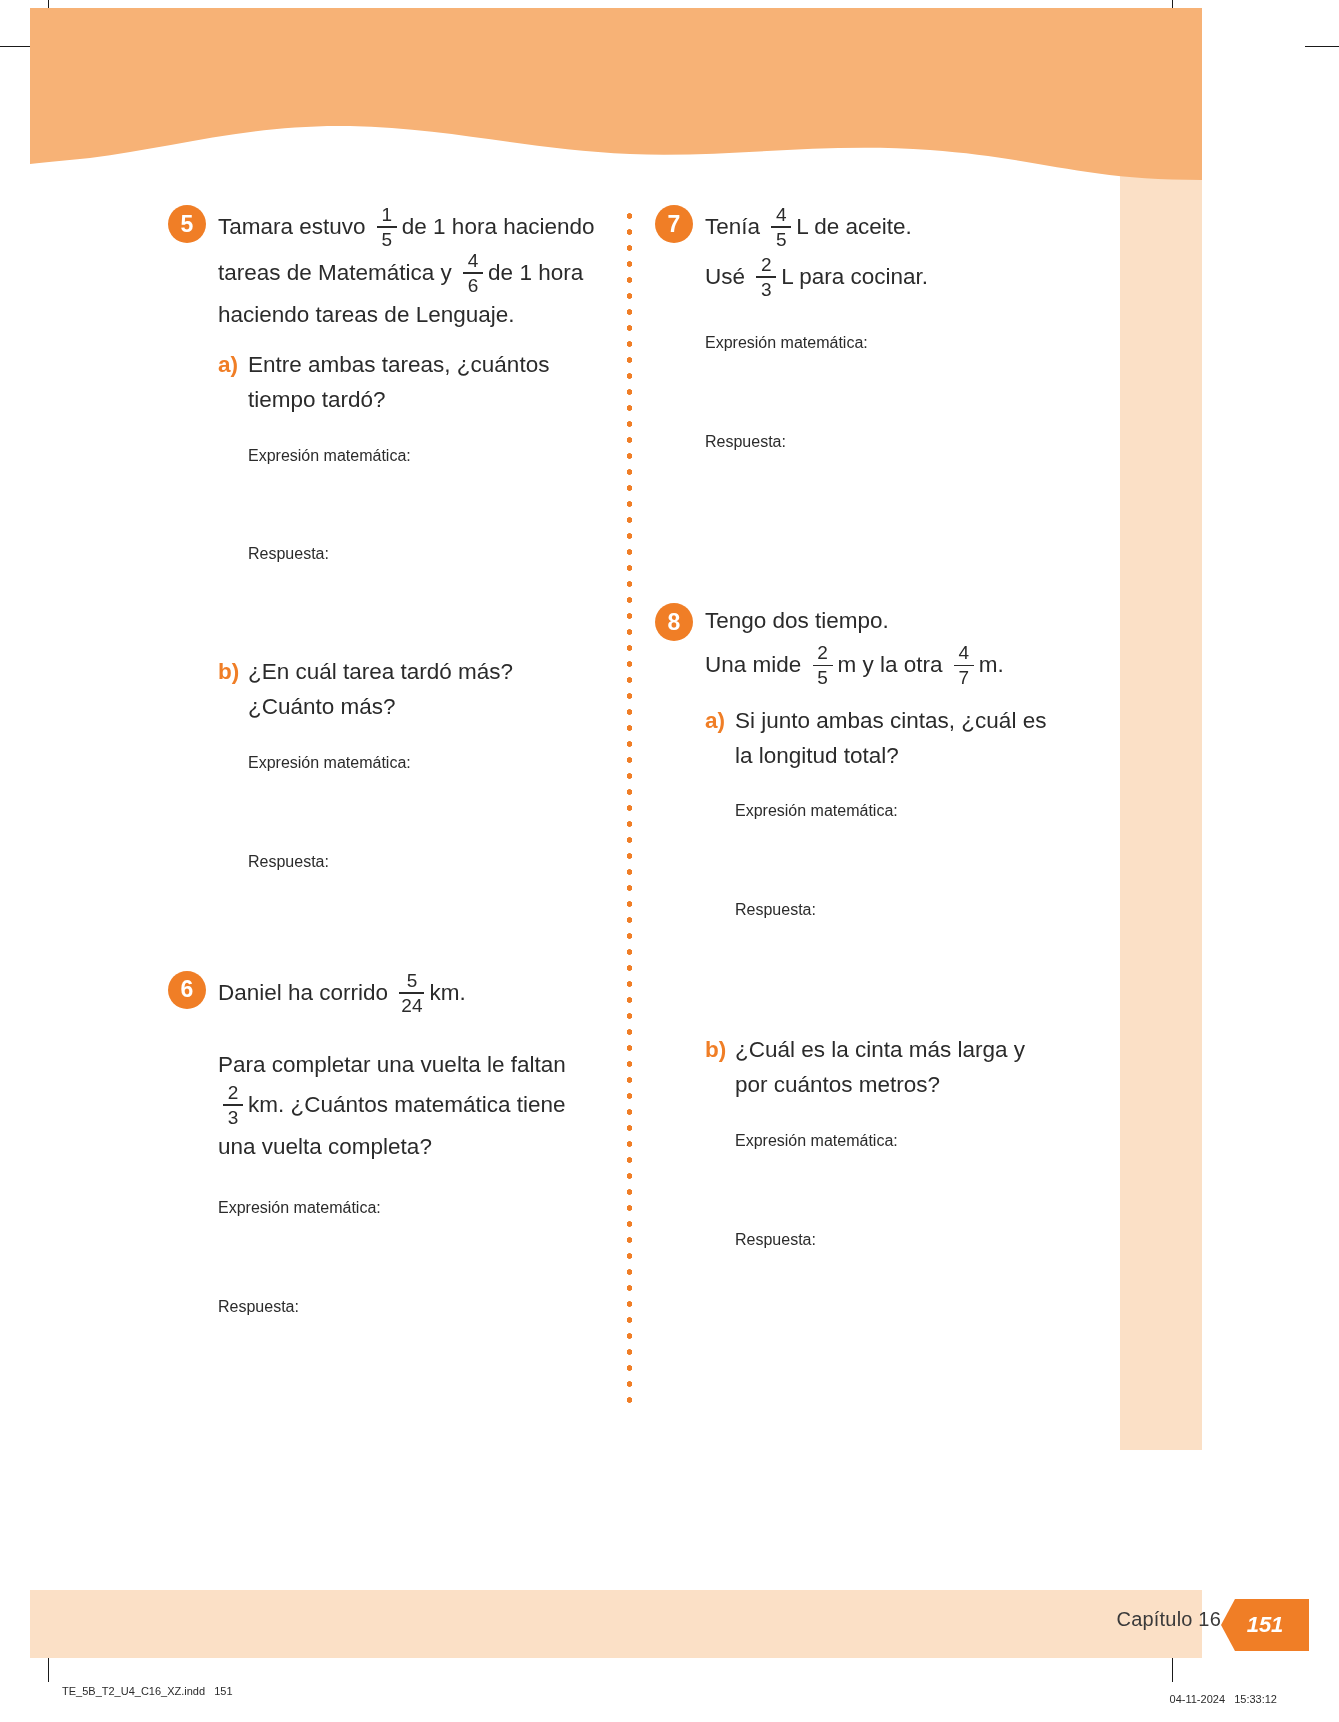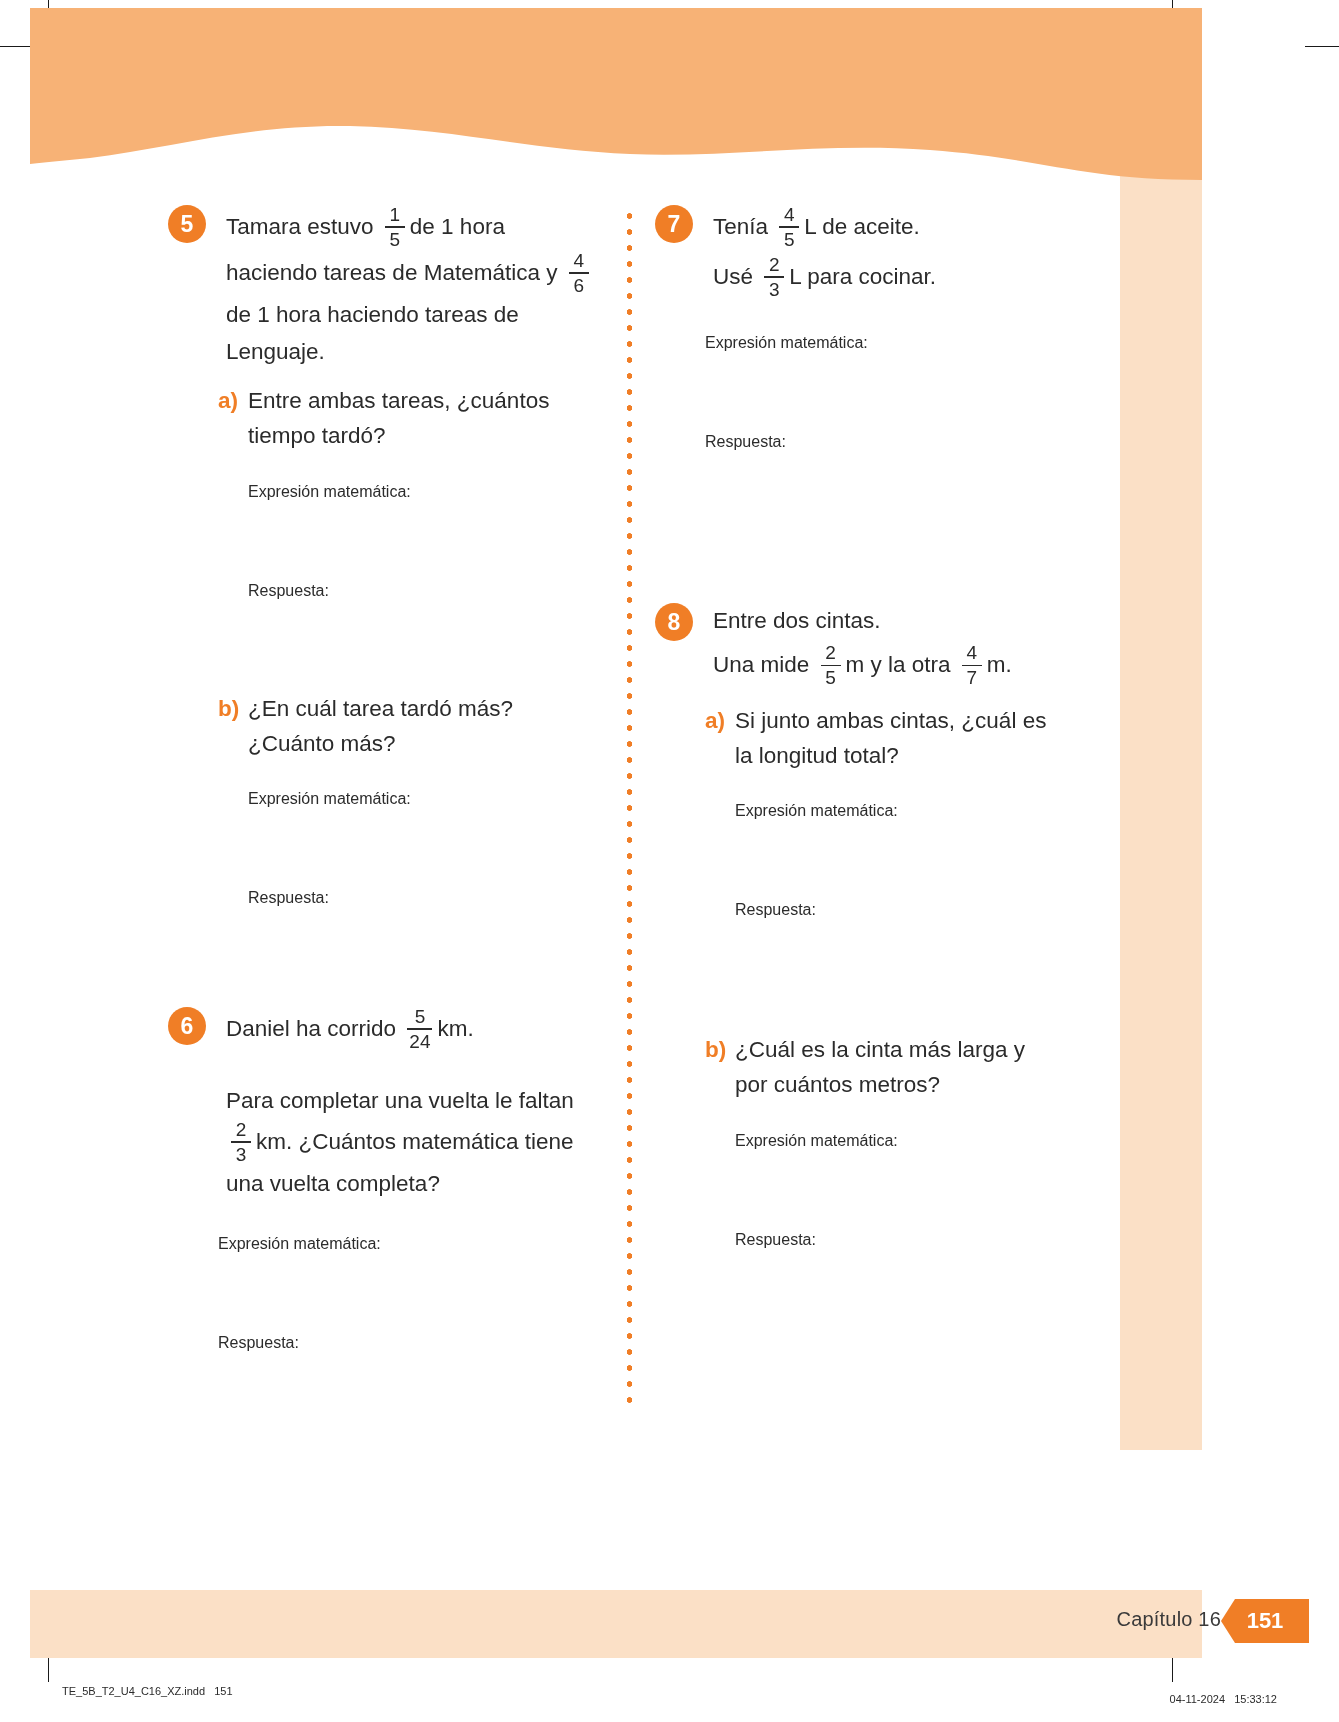--- a/index.html
+++ b/index.html
@@ -66,26 +66,27 @@
     position: absolute;
     right: 118px; top: 1608px;
     font-size: 20px;
     color: #3a3a3a;
     letter-spacing: .2px;
     font-family: "Liberation Sans", sans-serif;
   }
   #page-number-tab {
     position: absolute;
     right: 30px; top: 1599px;
-    width: 88px; height: 44px;
+    width: 88px; height: 52px;
     background: #f07e26;
     display: flex;
     align-items: center;
     justify-content: center;
     clip-path: polygon(14px 0, 100% 0, 100% 100%, 14px 100%, 0 50%);
+    font-style: italic;
   }
   #page-number-tab span {
     color: #ffffff;
     font-size: 22px;
     font-weight: 700;
   }
 
   
   #prod-line {
     position: absolute;
@@ -140,21 +141,21 @@
     justify-content: center;
     line-height: 1;
   }
   .ex-body {
     padding-left: 50px;
     font-size: 22.5px;
     line-height: 1.62;
     color: #2b2b2b;
   }
 
-  .stmt { margin: 0 0 4px 8px; }
+  .stmt { margin: 0 0 4px 0; }
 
   
   .subitem {
     display: flex;
     align-items: flex-start;
     margin-top: 14px;
   }
   .sub-label {
     color: #f07e26;
     font-weight: 700;
@@ -329,21 +330,21 @@
         <div class="field-line">Respuesta:</div>
       </div>
     </div>
 
     <div class="gap-xl"></div>
     <div class="gap-md"></div>
 
     <div class="exercise">
       <div class="ex-badge">8</div>
       <div class="ex-body">
-        <p class="stmt">Entre dos cintas.</p>
+        <p class="stmt">Tengo dos tiempo.</p>
         <p class="stmt">
           <span>Una mide </span><span class="frac">
               <span class="num">2</span>
               <span class="bar"></span>
               <span class="den">5</span>
             </span><span>m y la otra </span><span class="frac">
               <span class="num">4</span>
               <span class="bar"></span>
               <span class="den">7</span>
             </span><span>m.</span>

